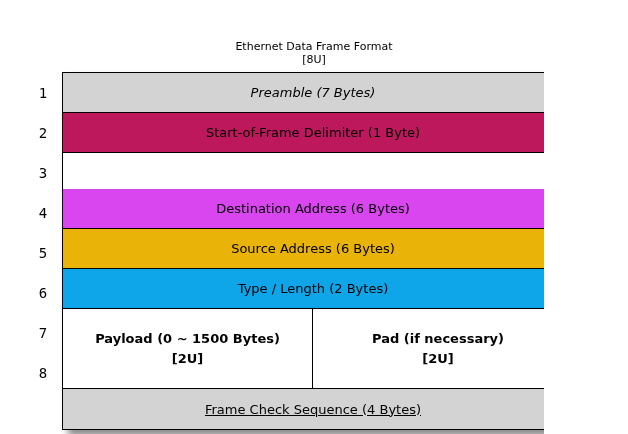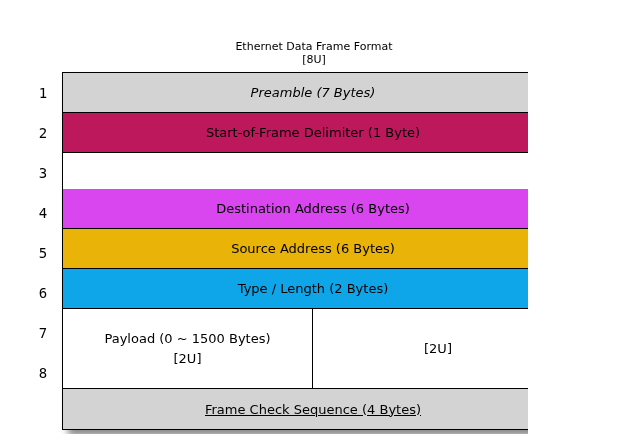--- a/index.html
+++ b/index.html
@@ -8,20 +8,21 @@
     background: #ffffff;
   }
   .canvas {
     position: relative;
     width: 528px;
     height: 434px;
     background: #ffffff;
     font-family: "DejaVu Sans", "Liberation Sans", sans-serif;
     color: #000000;
     overflow: hidden;
+    padding-left: 16px;
   }
   .title {
     position: absolute;
     top: 40px;
     left: 0;
     width: 628px;
     text-align: center;
     font-size: 11px;
     line-height: 13px;
     color: #000000;
@@ -71,20 +72,21 @@
     text-align: center;
   }
   .row:last-child {
     border-bottom: none;
   }
   .row.double {
     height: 80px;
     padding: 0;
     align-items: stretch;
     justify-content: flex-start;
+    font-weight: bold;
   }
   .split-cell {
     box-sizing: border-box;
     width: 50%;
     display: flex;
     flex-direction: column;
     align-items: center;
     justify-content: center;
     font-size: 13px;
     line-height: 20px;
@@ -134,20 +136,21 @@
       </div>
       <div class="row" style="background: #0ea5e9;">
         <span>Type / Length (2 Bytes)</span>
       </div>
       <div class="row double" style="background: rgb(255, 255, 255);">
         <div class="split-cell first">
           <div>Payload (0 ~ 1500 Bytes)</div>
           <div>[2U]</div>
         </div>
         <div class="split-cell">
+          <div>Pad (if necessary)</div>
           <div>[2U]</div>
         </div>
       </div>
       <div class="row" style="background: rgb(211, 211, 211); text-decoration: underline;">
         <span>Frame Check Sequence (4 Bytes)</span>
       </div>
     </div>
 
   </div>
 </div>

